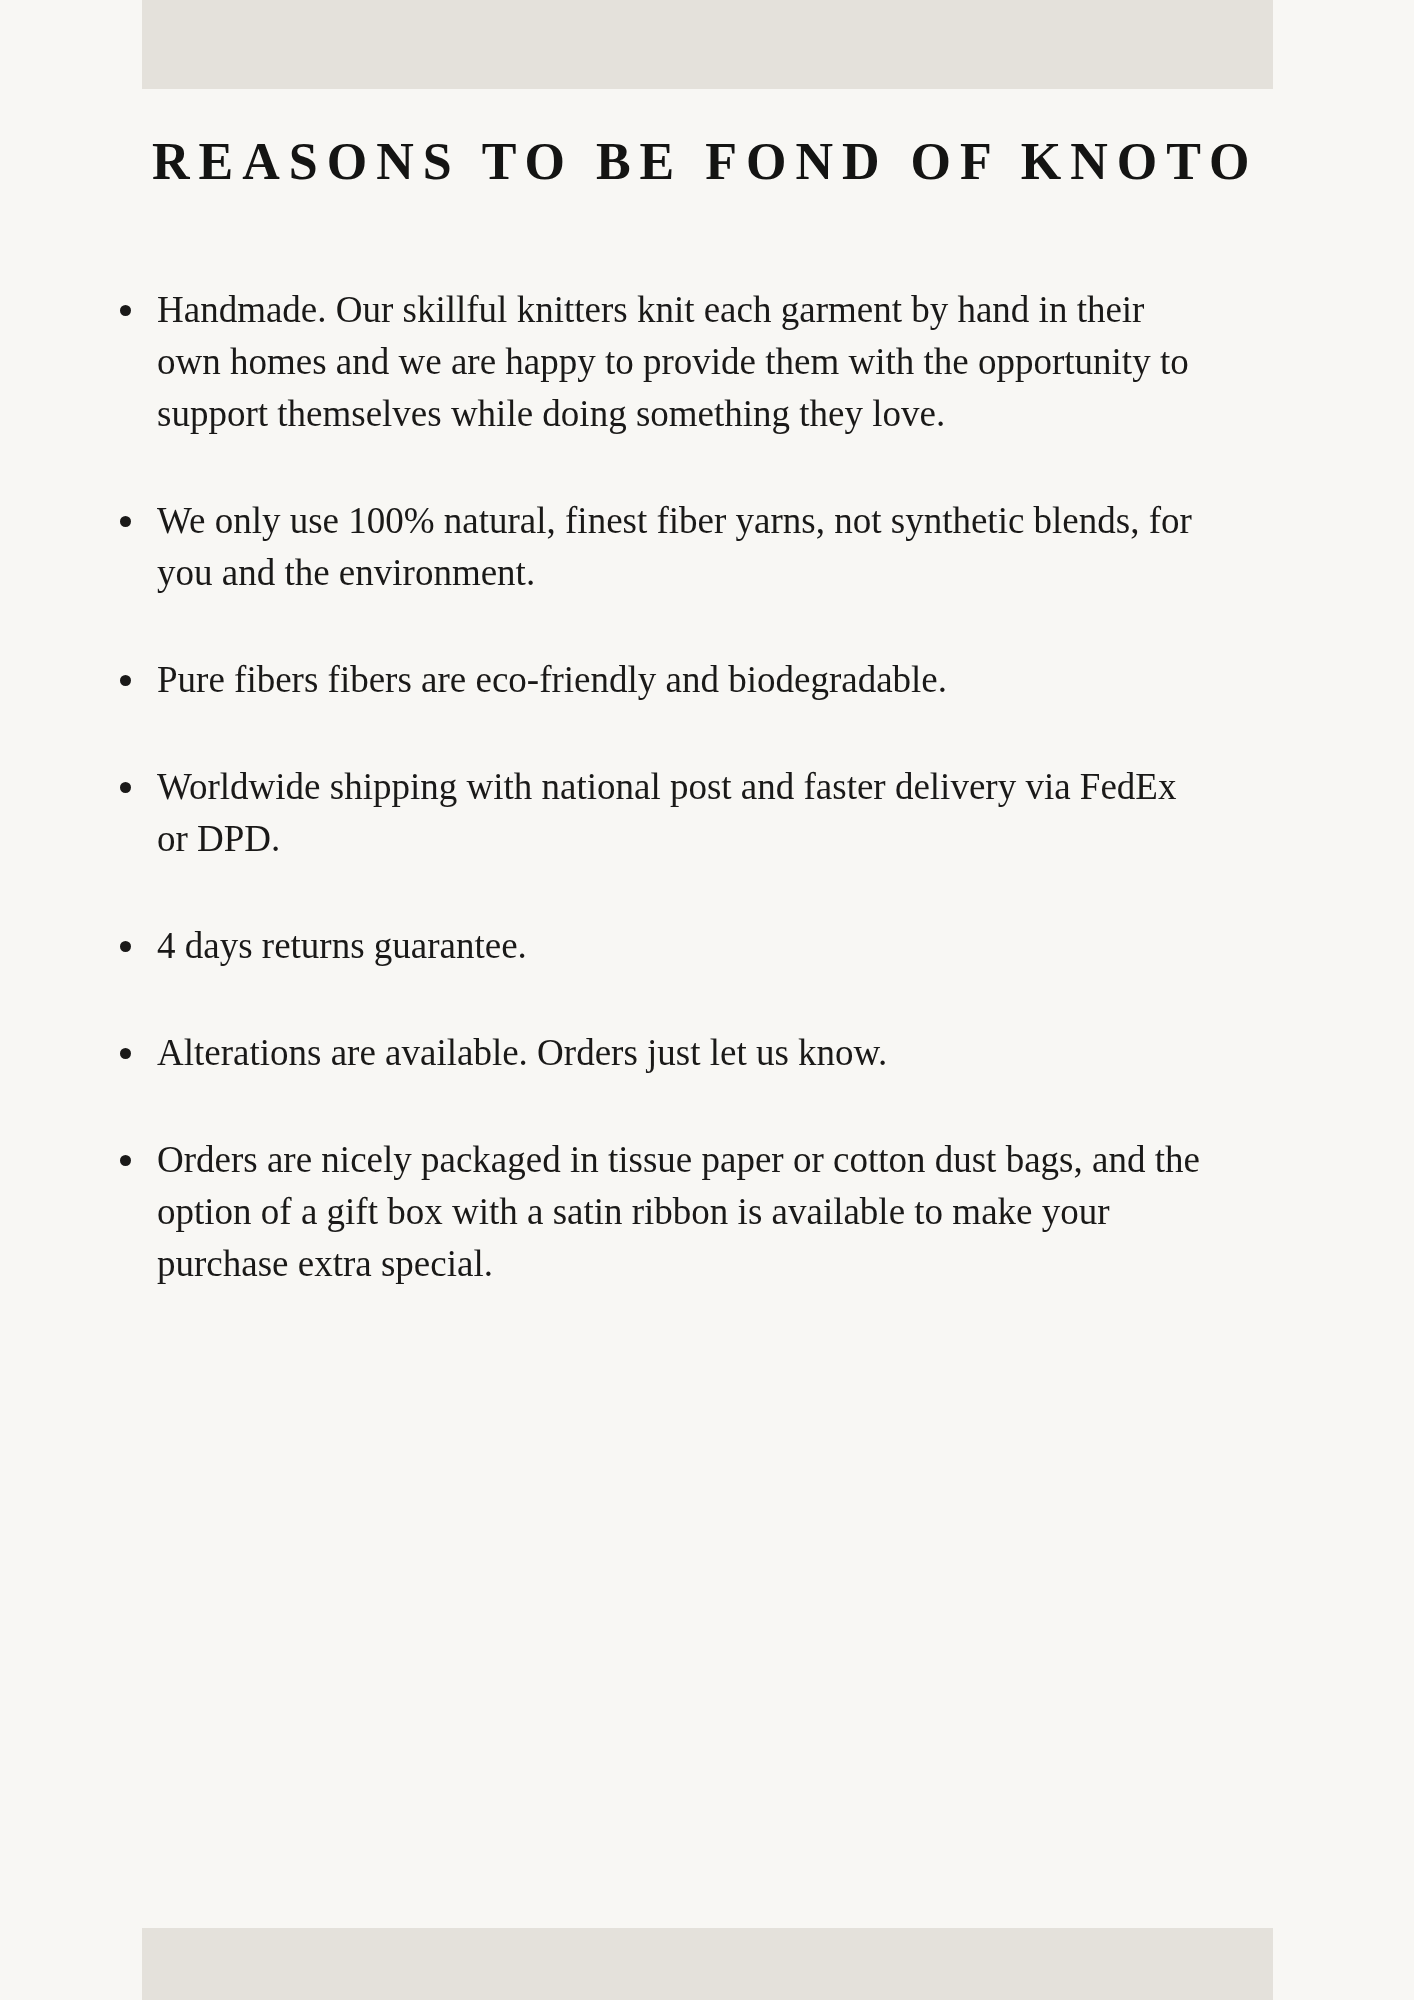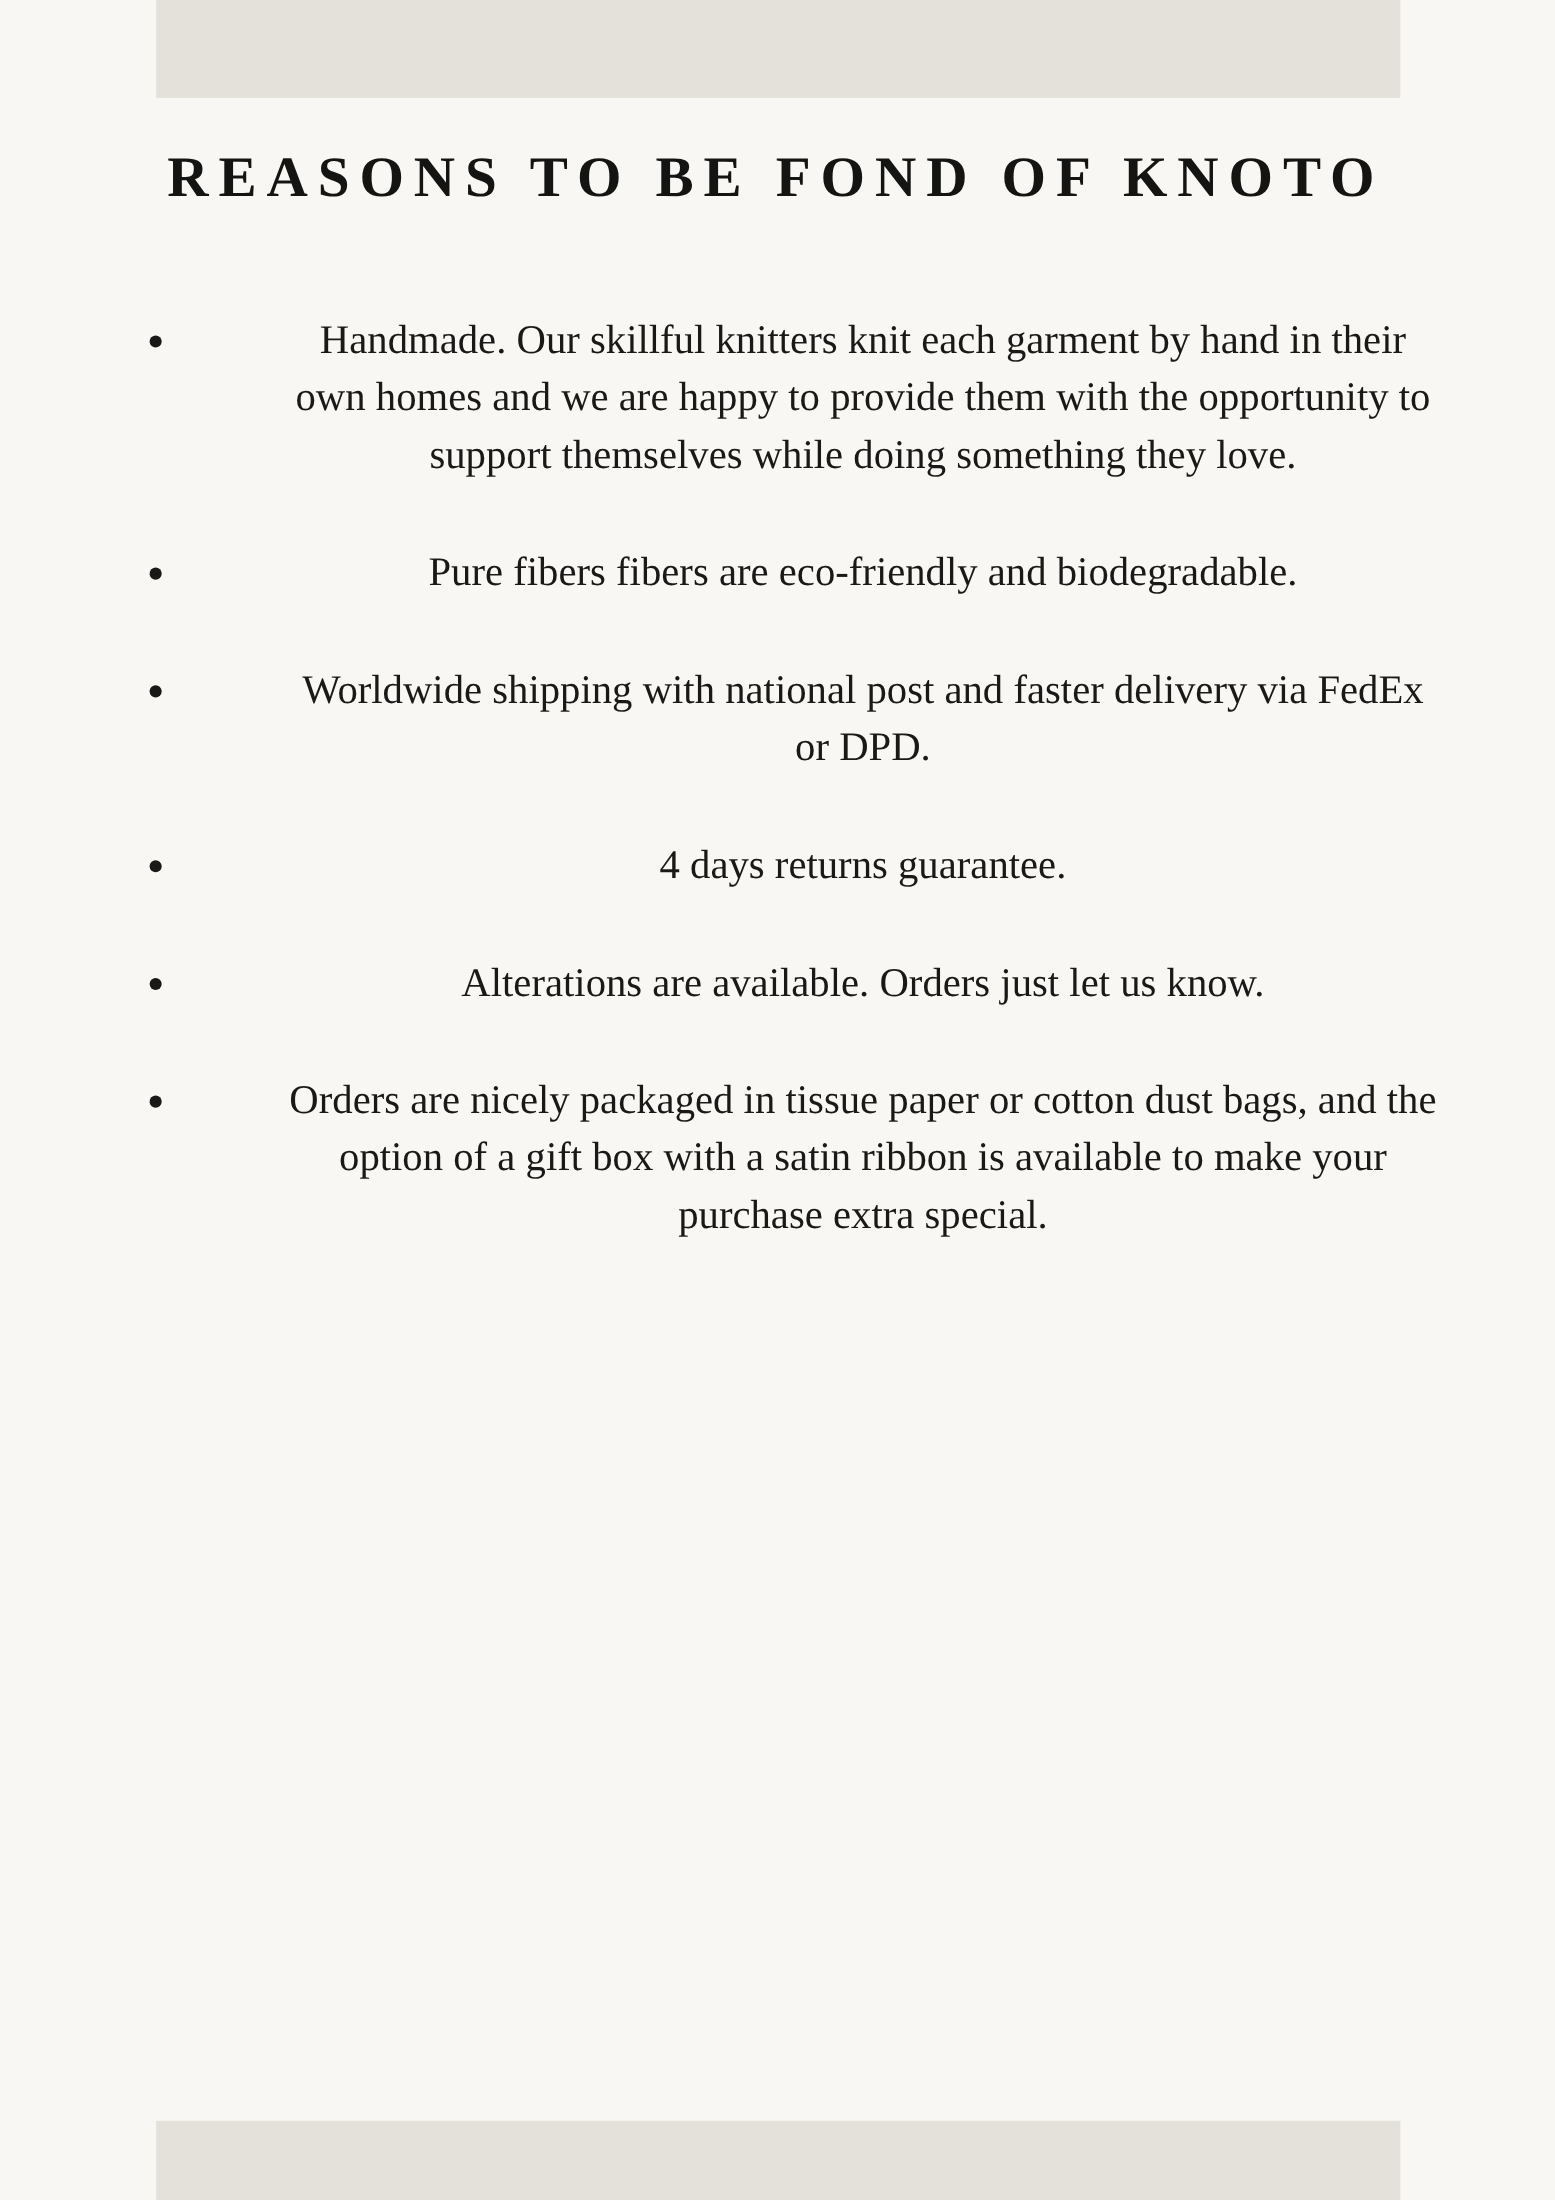--- a/index.html
+++ b/index.html
@@ -36,27 +36,26 @@
     margin: 0;
     font-size: 52px;
     line-height: 52px;
     font-weight: 700;
     letter-spacing: 9px;
     white-space: nowrap;
     color: #141413;
   }
   .reasons {
     position: absolute;
-    left: 134px;
+    left: 118px;
     top: 284px;
     width: 1262px;
     margin: 0;
     padding: 0;
     list-style: none;
-    text-align: center;
   }
   .reasons li {
     position: relative;
     padding-left: 39px;
     margin: 0 0 55px 0;
     font-size: 37px;
     line-height: 52px;
   }
   .dot {
     position: absolute;
@@ -81,20 +80,25 @@
 
   <ul class="reasons">
     <li>
       <span class="dot"></span>
       <span class="txt">Handmade. Our skillful knitters knit each garment by hand in their
 own homes and we are happy to provide them with the opportunity to
 support themselves while doing something they love.</span>
     </li>
     <li>
       <span class="dot"></span>
+      <span class="txt">We only use 100% natural, finest fiber yarns, not synthetic blends, for
+you and the environment.</span>
+    </li>
+    <li>
+      <span class="dot"></span>
       <span class="txt">Pure fibers fibers are eco-friendly and biodegradable.</span>
     </li>
     <li>
       <span class="dot"></span>
       <span class="txt">Worldwide shipping with national post and faster delivery via FedEx
 or DPD.</span>
     </li>
     <li>
       <span class="dot"></span>
       <span class="txt">4 days returns guarantee.</span>

